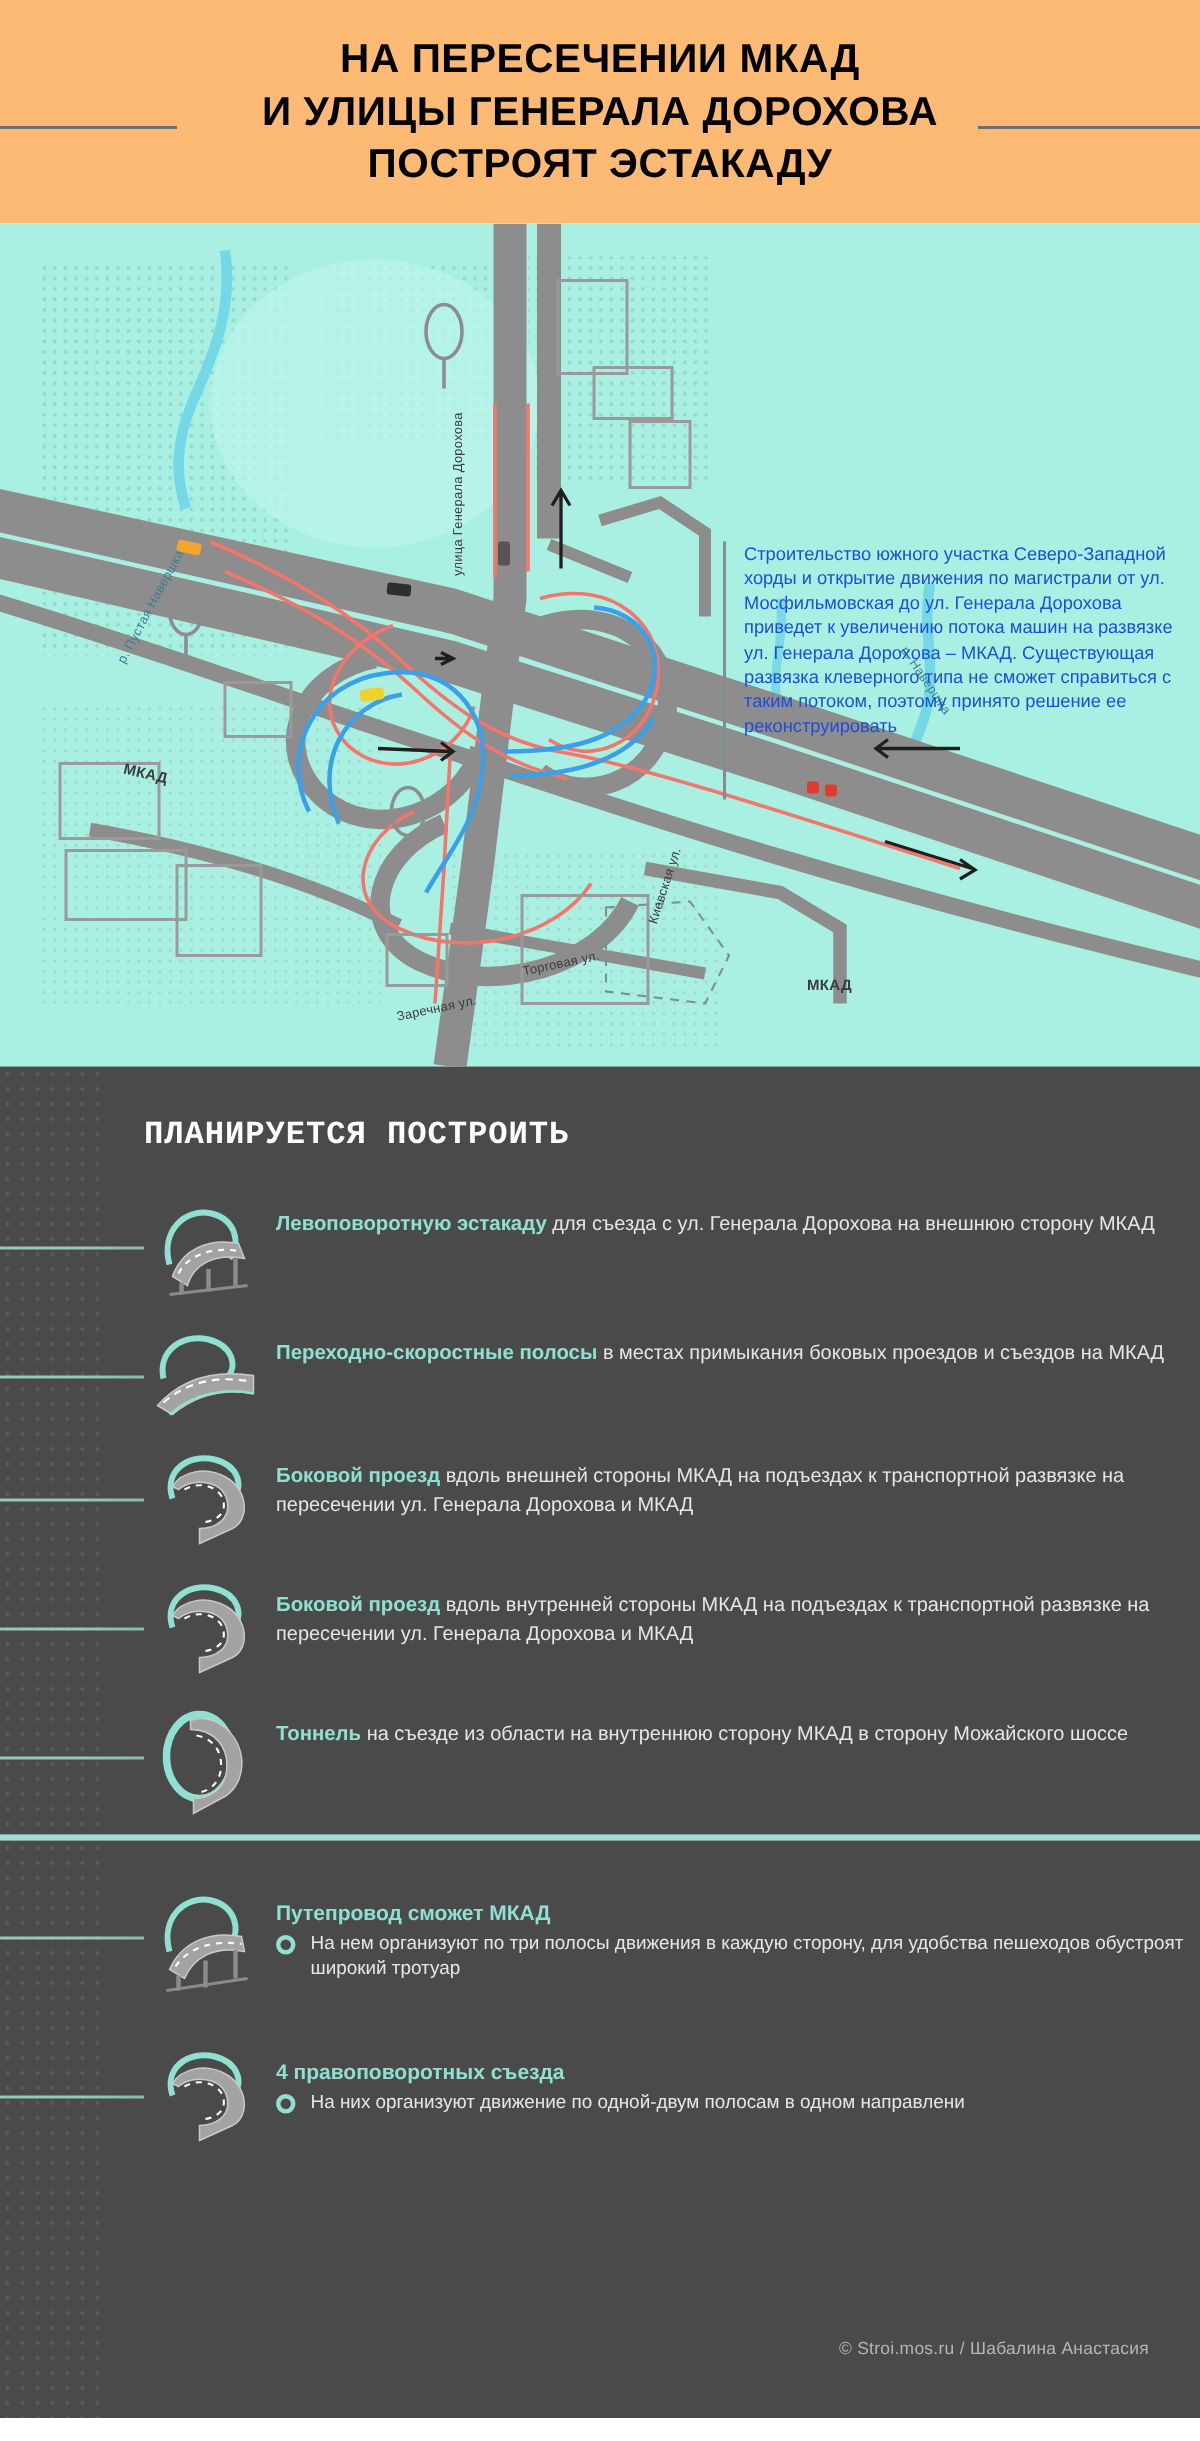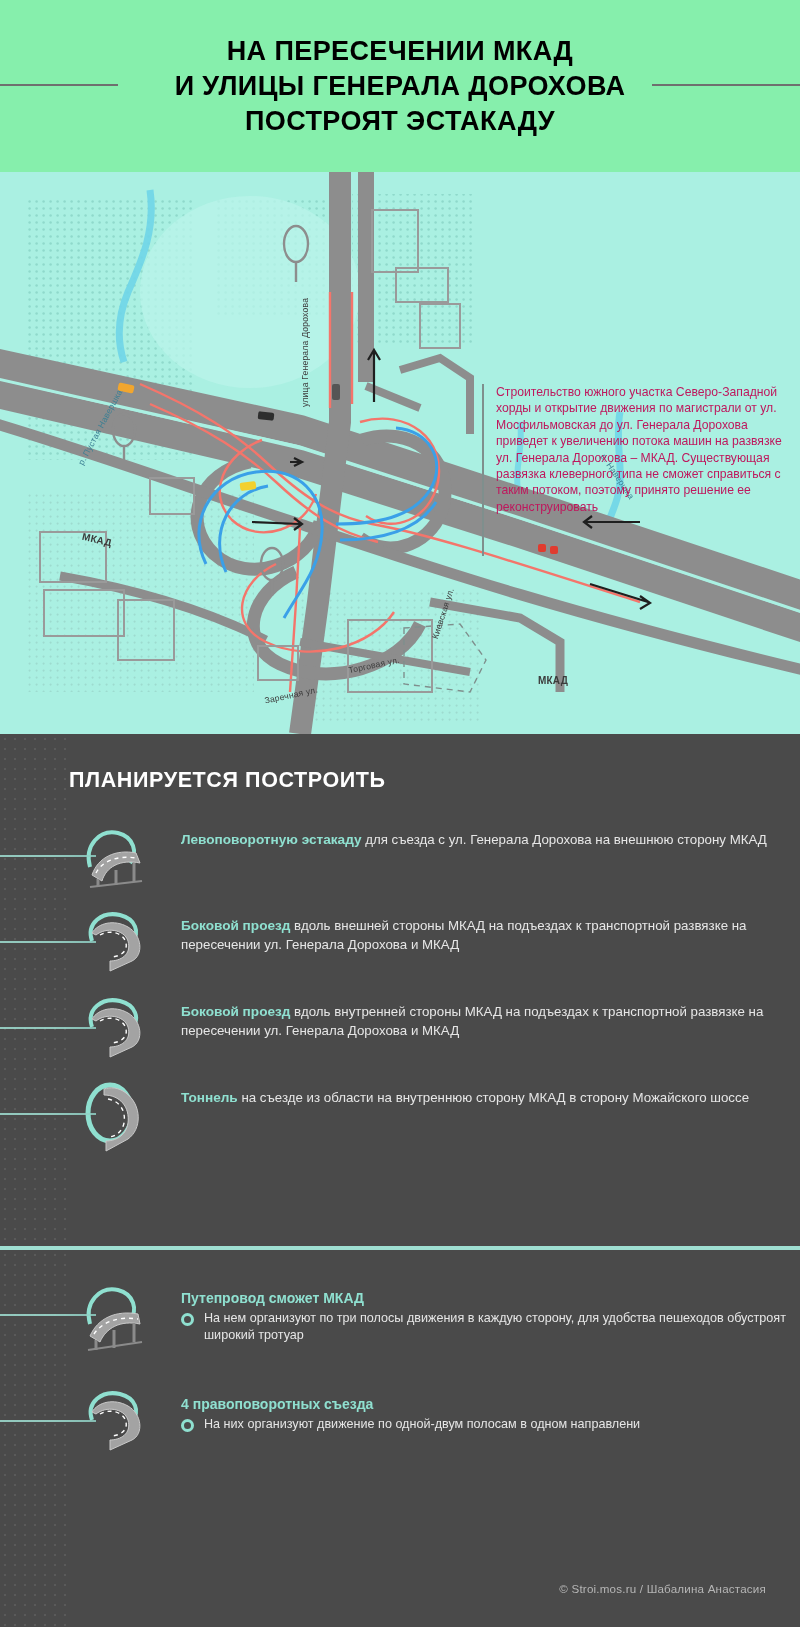--- a/index.html
+++ b/index.html
@@ -5,21 +5,21 @@
   * { box-sizing: border-box; margin:0; padding:0; }
   html,body { background:#ffffff; }
   body {
     width:800px; height:1627px; position:relative; overflow:hidden;
     font-family:"Liberation Sans", sans-serif;
     -webkit-font-smoothing:antialiased;
   }
 
   
   .header {
-    height:172px; background:#86efac; position:relative;
+    height:149px; background:#fdba74; position:relative;
     display:flex; align-items:center; justify-content:center;
   }
   .header-inner { text-align:center; position:relative; z-index:2; }
   .title-line {
     font-size:27px; font-weight:bold; color:#000000;
     letter-spacing:0.4px; line-height:35px; white-space:nowrap;
     text-transform:uppercase;
   }
   .rule-left, .rule-right {
     position:absolute; top:84px; height:2px; background:#6f6f6f;
@@ -29,21 +29,21 @@
 
   
   .map {
     position:relative; width:800px; height:562px;
     background:#aaf0e2; overflow:hidden;
   }
   .map svg { position:absolute; top:0; left:0; }
 
   .map-note {
     position:absolute; left:496px; top:212px; width:300px;
-    font-size:12.2px; line-height:16.4px; color:#be185d;
+    font-size:12.2px; line-height:16.4px; color:#1d4ed8;
   }
   .map-note::before {
     content:""; position:absolute; left:-14px; top:0px;
     width:2px; height:172px; background:#7f8f8d;
   }
 
   .map-label {
     position:absolute; font-size:10px; color:#3b3b3b; font-weight:bold;
     letter-spacing:.2px; white-space:nowrap;
   }
@@ -61,27 +61,27 @@
   }
   .sect-title {
     font-size:21.5px; font-weight:bold; color:#ffffff;
     letter-spacing:0.6px; text-transform:uppercase;
   }
 
   .build-section { height:512px; padding-top:34px; }
   .recon-section { height:385px; padding-top:30px; }
   .teal-divider { height:4px; background:#9fdfd2; width:100%; }
 
-  .sect-title-wrap { padding-left:69px; }
+  .sect-title-wrap { padding-left:96px;font-family:Liberation Mono, monospace; }
   #build-title { margin-bottom:28px; }
   #recon-title { margin-bottom:32px; }
 
   .item {
     position:relative; display:flex; align-items:flex-start;
-    padding-left:65px; margin-bottom:18px;gap:20px;
+    padding-left:88px; margin-bottom:18px;
   }
   .leader {
     position:absolute; left:0; top:34px; width:96px; height:1.5px;
     background:linear-gradient(to right,#9fdfd2 0%, #9fdfd2 55%, #8fcfc4 100%);
     opacity:.85;
   }
   .icon-cell {
     width:96px; flex:none; display:flex; align-items:center;
     justify-content:center; padding-top:2px;
   }
@@ -262,20 +262,36 @@
         <line x1="14" y1="64" x2="66" y2="58" stroke="#8b8b8b" stroke-width="2"></line>
       </svg>
     </div>
     <div class="item-text">
       <div class="body">
         <span class="lead">Левоповоротную эстакаду</span><span> для съезда с ул. Генерала Дорохова на внешнюю сторону МКАД</span>
       </div>
     </div>
   </div>
 
+  <div class="item">
+    <div class="leader"></div>
+    <div class="icon-cell">
+      <svg width="74" height="62" viewBox="0 0 74 62">
+        <path d="M10 34 C6 16 22 4 40 8 C56 12 60 26 52 34" fill="none" stroke="#8fe0d0" stroke-width="4"></path>
+        <path d="M6 52 C22 34 44 28 70 32 L70 44 C46 40 28 48 16 58 Z" fill="#a3a3a3" stroke="#c9c9c9" stroke-width="1"></path>
+        <path d="M10 50 C26 36 46 32 68 36" fill="none" stroke="#fff" stroke-width="1.4" stroke-dasharray="5 4"></path>
+        <path d="M14 58 C30 44 50 40 70 44" fill="none" stroke="#8fe0d0" stroke-width="1.6"></path>
+      </svg>
+    </div>
+    <div class="item-text">
+      <div class="body">
+        <span class="lead">Переходно-скоростные полосы</span><span> в местах примыкания боковых проездов и съездов на МКАД</span>
+      </div>
+    </div>
+  </div>
 
   <div class="item">
     <div class="leader"></div>
     <div class="icon-cell">
       <svg width="74" height="66" viewBox="0 0 74 66">
         <path d="M16 32 C10 14 26 2 44 6 C60 10 64 24 56 32" fill="none" stroke="#8fe0d0" stroke-width="4"></path>
         <path d="M20 26 C30 18 48 20 52 32 C56 46 44 52 34 52 L34 62 L56 52 C68 46 66 26 52 18 C38 10 22 14 16 24 Z" fill="#a3a3a3" stroke="#c9c9c9" stroke-width="1"></path>
         <path d="M24 26 C34 20 48 24 50 34 C52 44 42 48 34 48" fill="none" stroke="#fff" stroke-width="1.4" stroke-dasharray="4 4"></path>
       </svg>
     </div>

